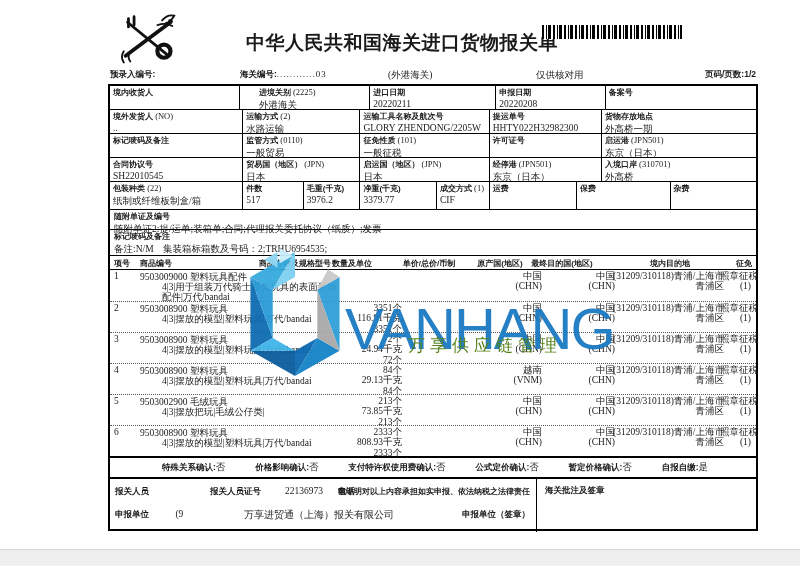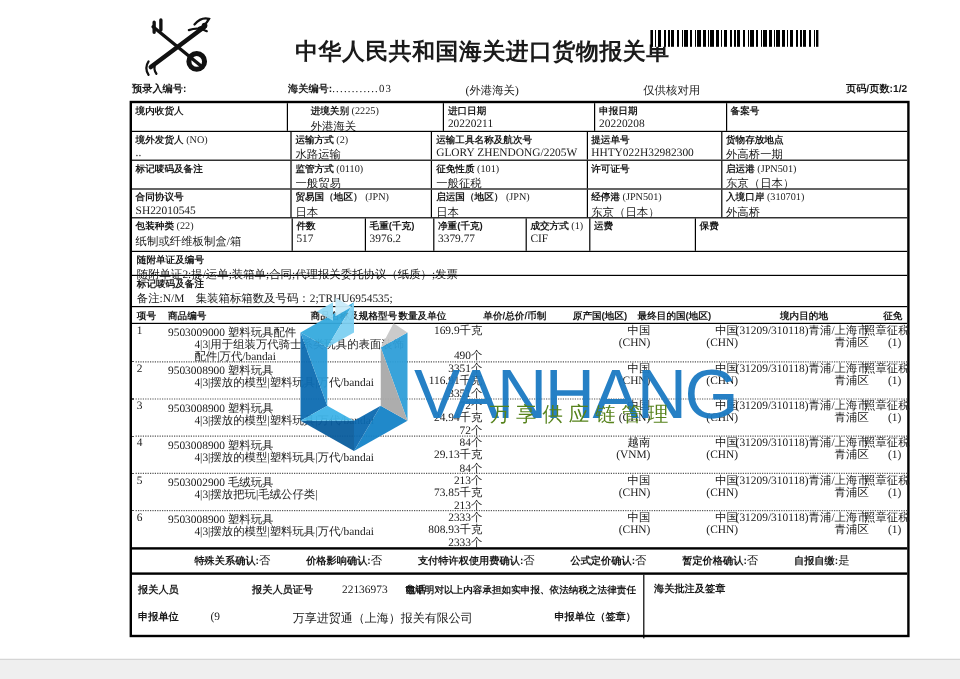--- a/index.html
+++ b/index.html
@@ -221,20 +221,24 @@
             <div class="fvalue">CIF</div>
           </div>
           <div class="hcell" style="width: 88px;">
             <span class="flabel">运费</span>
             <div class="fvalue"></div>
           </div>
           <div class="hcell" style="width: 94px;">
             <span class="flabel">保费</span>
             <div class="fvalue"></div>
           </div>
+          <div class="hcell" style="width: 86px;">
+            <span class="flabel">杂费</span>
+            <div class="fvalue"></div>
+          </div>
         </div>
       </div>
 
     <div class="docs-row">
       <span class="secl">随附单证及编号</span>
       <span class="secv">随附单证2:提/运单;装箱单;合同;代理报关委托协议（纸质）;发票</span>
     </div>
     <div class="marks-row">
       <span class="secl">标记唛码及备注</span>
       <span class="secv">备注:N/M　集装箱标箱数及号码：2;TRHU6954535;</span>
@@ -250,25 +254,20 @@
         <span style="left: 382px; width: 140px; text-align: center;">最终目的国(地区)</span>
         <span style="left: 490px; width: 140px; text-align: center;">境内目的地</span>
         <span style="left: 564px; width: 140px; text-align: center;">征免</span>
       </div>
     <div class="goods-rows" id="goods-rows">
         <div class="grow">
           <span class="g-no">1</span>
           <span class="g-code">9503009000 塑料玩具配件</span>
           <span class="g-spec1">4|3|用于组装万代骑士系类玩具的表面装饰</span>
           <span class="g-spec2">配件|万代/bandai</span>
-          <div class="colblock g-qty">
-            <i>169.9千克</i>
-            <i></i>
-            <i>490个</i>
-          </div>
           <div class="colblock g-origin">
             <i>中国</i>
             <i>(CHN)</i>
           </div>
           <div class="colblock g-dest">
             <i>中国</i>
             <i>(CHN)</i>
           </div>
           <div class="colblock g-dom">
             <i>(31209/310118)青浦/上海市</i>

